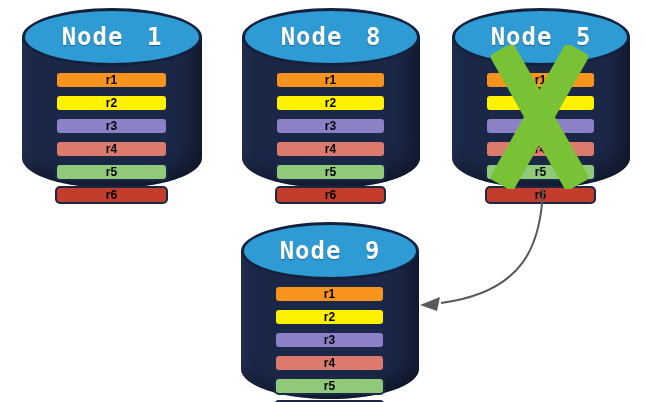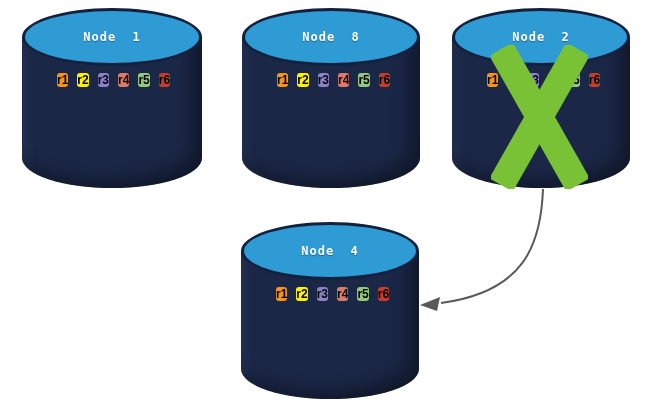--- a/index.html
+++ b/index.html
@@ -30,30 +30,30 @@
     box-sizing:border-box;
     background:#2E9BD5;
     border:3px solid #14213D;
     border-radius:50%;
     display:flex; align-items:center; justify-content:center;
   }
   .node-title {
     color:#FFFFFF;
     font-family:"DejaVu Sans Mono", monospace;
     font-weight:bold;
-    font-size:12px;
+    font-size:24px;
     letter-spacing:1px;
     word-spacing:8px;
     text-shadow:0 1px 1px rgba(0,0,0,0.35);
   }
 
   
   .records {
     position:absolute; left:33px; right:34px; top:63px;
-    display:flex; flex-direction:row; gap:5px;
+    display:flex; flex-direction:column; gap:5px;
   }
   .record {
     height:14px;
     box-sizing:content-box;
     border:2px solid #1B2747;
     border-radius:5px;
     display:flex; align-items:center; justify-content:center;
     font-size:12px; font-weight:bold; color:#000000;
     line-height:1;
   }
@@ -108,40 +108,40 @@
     <div class="cyl-body"></div>
     <div class="records">
       <div class="record" style="background: rgb(247, 148, 30);">r1</div>
       <div class="record" style="background: rgb(255, 242, 0);">r2</div>
       <div class="record" style="background: rgb(140, 128, 198);">r3</div>
       <div class="record" style="background: rgb(220, 123, 108);">r4</div>
       <div class="record" style="background: rgb(143, 201, 121);">r5</div>
       <div class="record" style="background: rgb(196, 60, 43);">r6</div>
     </div>
     <div class="cyl-top">
-      <span class="node-title">Node 2</span>
+      <span class="node-title">Node 5</span>
     </div>
     <svg class="x-overlay" viewBox="0 0 97 144">
       <line x1="10" y1="4" x2="87" y2="140" stroke="#79C235" stroke-width="27"></line>
       <line x1="87" y1="4" x2="10" y2="140" stroke="#79C235" stroke-width="27"></line>
     </svg>
   </div>
 
   <div class="node node-4">
     <div class="cyl-body"></div>
     <div class="records">
       <div class="record" style="background: rgb(247, 148, 30);">r1</div>
       <div class="record" style="background: rgb(255, 242, 0);">r2</div>
       <div class="record" style="background: rgb(140, 128, 198);">r3</div>
       <div class="record" style="background: rgb(220, 123, 108);">r4</div>
       <div class="record" style="background: rgb(143, 201, 121);">r5</div>
       <div class="record" style="background: rgb(196, 60, 43);">r6</div>
     </div>
     <div class="cyl-top">
-      <span class="node-title">Node 4</span>
+      <span class="node-title">Node 9</span>
     </div>
   </div>
 
   <svg id="arrow-overlay" viewBox="0 0 646 402">
     <path d="M543,189 C541,245 524,292 441,303" fill="none" stroke="#595959" stroke-width="2"></path>
     <polygon points="420,305 440,297 437,311" fill="#595959"></polygon>
   </svg>
 
 </div>
 

